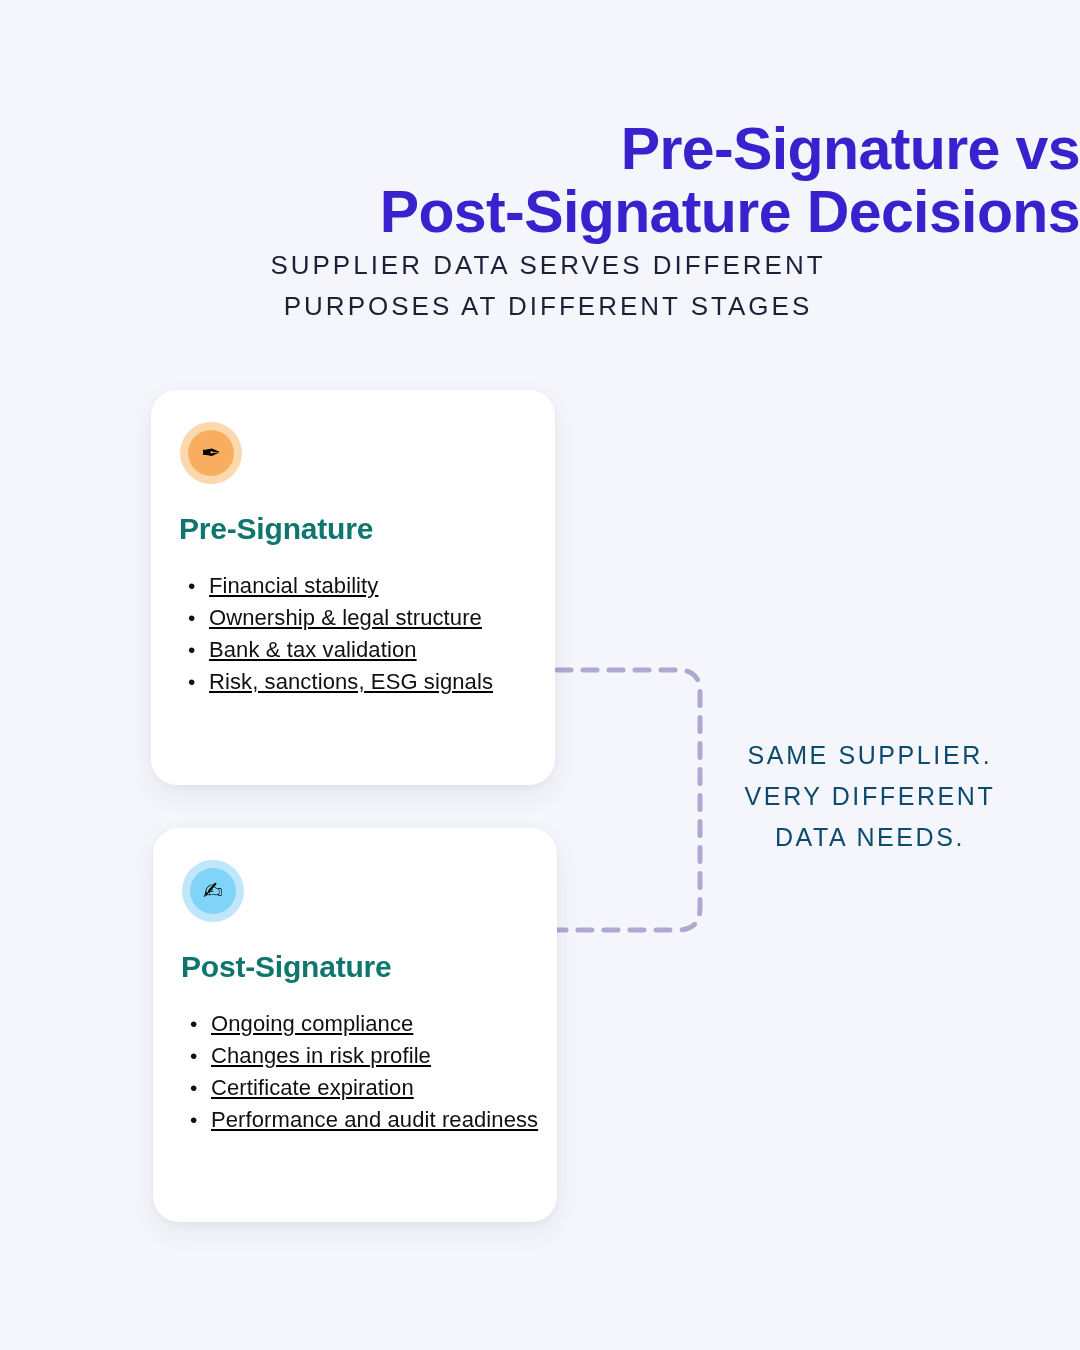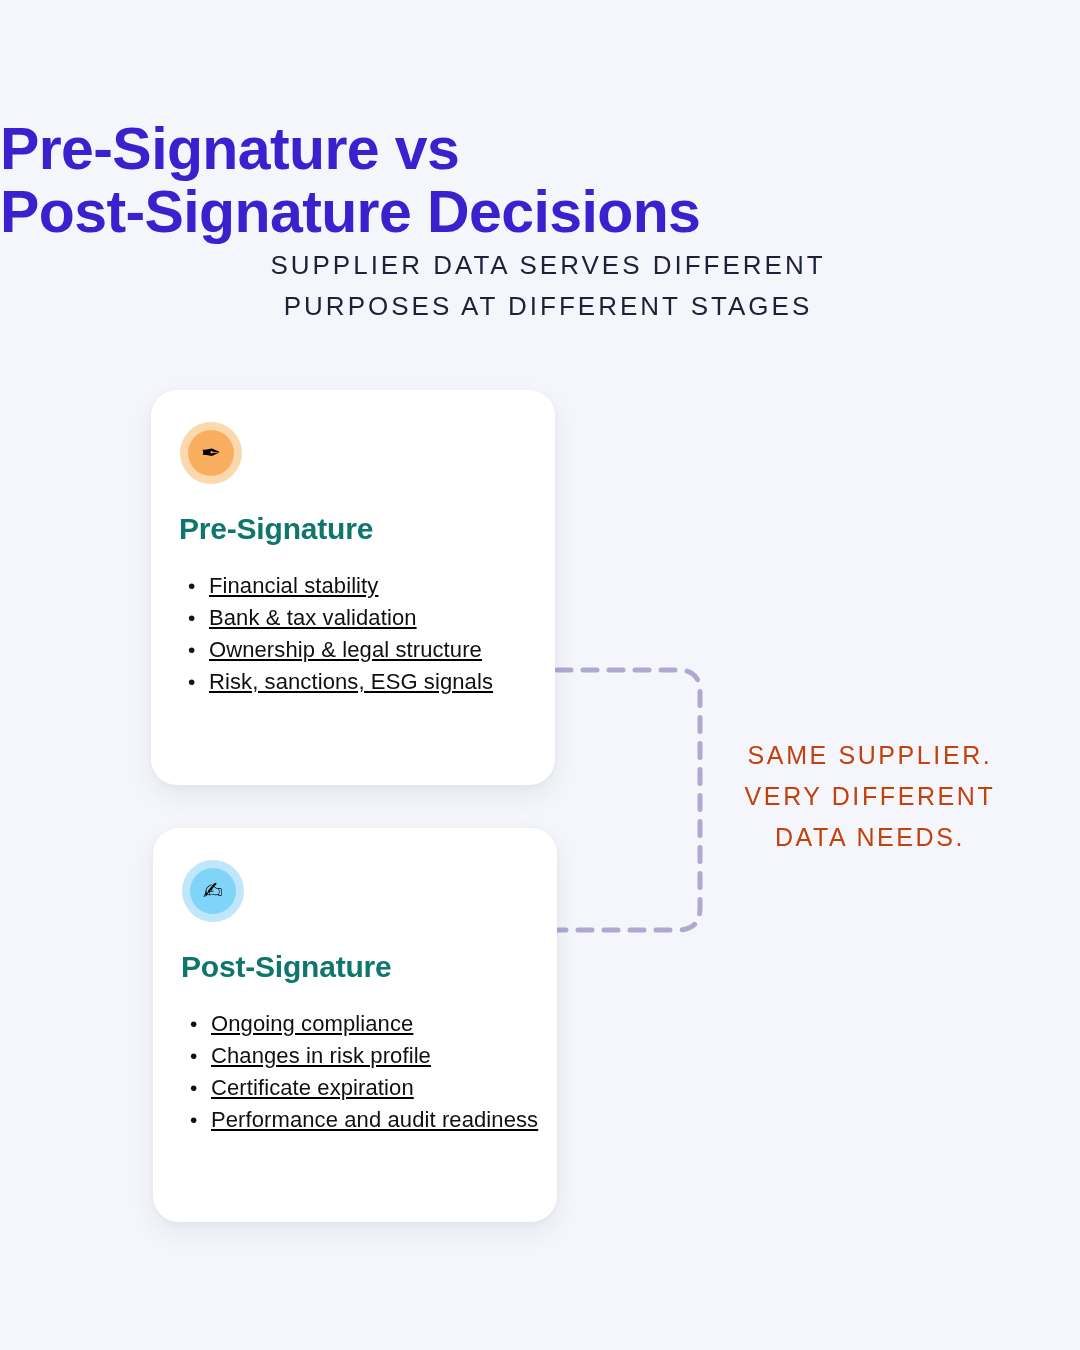--- a/index.html
+++ b/index.html
@@ -20,21 +20,21 @@
     width: 1080px;
     height: 1350px;
   }
 
   
   .title {
     position: absolute;
     left: 0;
     top: 78px;
     width: 1080px;
-    text-align: left;
+    text-align: right;
     font-size: 59px;
     line-height: 63px;
     font-weight: 700;
     color: #3a21ce;
     letter-spacing: -0.6px;
   }
   .title .line {
     display: block;
   }
 
@@ -160,21 +160,21 @@
 
   
   .side-note {
     position: absolute;
     left: 700px;
     top: 735px;
     width: 340px;
     text-align: center;
     font-size: 25px;
     line-height: 41px;
-    color: #c2410c;
+    color: #0c4a6e;
     letter-spacing: 2.6px;
   }
   .side-note .line {
     display: block;
   }
 </style>
 </head>
 <body>
 
 <div id="canvas">
@@ -195,22 +195,22 @@
 
   <div class="card" id="card-pre">
     <div class="icon-badge badge-orange">
       <div class="inner">
         <span class="glyph">✒</span>
       </div>
     </div>
     <div class="card-heading">Pre-Signature</div>
     <ul class="bullets">
       <li>Financial stability</li>
+      <li>Ownership &amp; legal structure</li>
       <li>Bank &amp; tax validation</li>
-      <li>Ownership &amp; legal structure</li>
       <li>Risk, sanctions, ESG signals</li>
     </ul>
   </div>
 
   <div class="card" id="card-post">
     <div class="icon-badge badge-blue">
       <div class="inner">
         <span class="glyph">✍</span>
       </div>
     </div>

